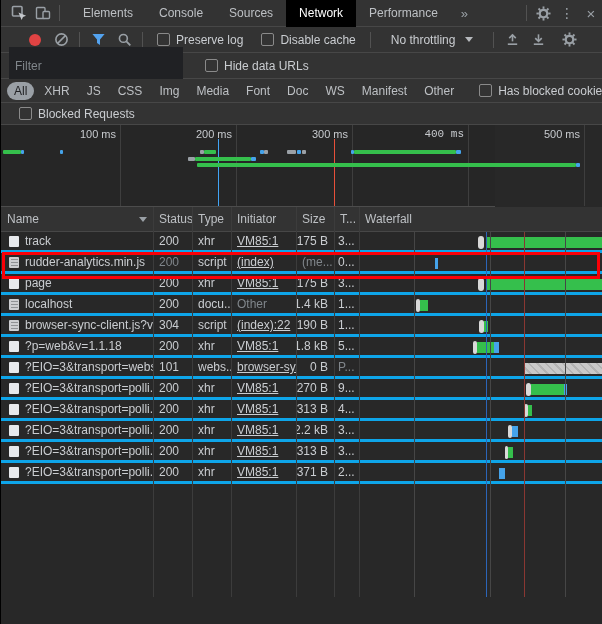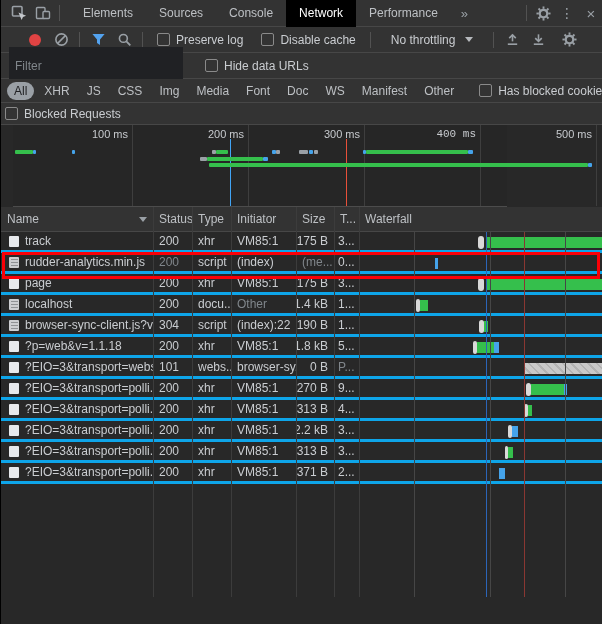--- a/index.html
+++ b/index.html
@@ -29,43 +29,43 @@
   
   #filterbar{top:53px;height:26px;border-bottom:1px solid #474747;padding:0 8px;gap:14px;}
   #filter-input{width:162px;height:17px;background:#202124;border:1px solid #202124;color:#bdc0c4;
     font-family:inherit;font-size:12px;padding:9px 5px;outline:none;}
   #filter-input::placeholder{color:#80868b;}
   
   #typebar{top:79px;height:24px;border-bottom:1px solid #474747;padding:0 6px;gap:6px;}
   .pill{padding:2px 7px;border-radius:9px;color:#bdc0c4;cursor:pointer;white-space:nowrap;}
   .pill.active{background:#9aa0a6;color:#202124;}
   
-  #blockedbar{top:103px;height:22px;border-bottom:1px solid #474747;padding:0 4px;}
-  
-  #overview{position:absolute;top:125px;left:12px;width:494px;height:82px;background:#262626;border-bottom:1px solid #4c4c4c;box-sizing:border-box;}
+  #blockedbar{top:103px;height:22px;border-bottom:1px solid #474747;padding:0 18px;}
+  
+  #overview{position:absolute;top:125px;left:0;width:494px;height:82px;background:#262626;border-bottom:1px solid #4c4c4c;box-sizing:border-box;}
   .tick-label{position:absolute;top:3px;width:70px;text-align:right;color:#c7cace;font-size:11px;}
   .gridline{position:absolute;top:0;bottom:0;width:1px;background:#3e3e3e;}
   .ov-line{position:absolute;top:14px;bottom:0;width:1px;}
   .lane{position:absolute;left:0;width:602px;height:4px;}
   .seg{position:absolute;top:0;height:100%;border-radius:1px;}
   .seg.g{background:#35bf4c;} .seg.b{background:#45a3ea;} .seg.gr{background:#9aa0a6;}
   
   #ghead{position:absolute;top:207px;left:0;width:602px;height:25px;background:#333333;border-bottom:1px solid #474747;
      display:grid;box-sizing:border-box;align-items:center;color:#bdc0c4;}
   .hcell{padding:0 6px;white-space:nowrap;overflow:hidden;display:flex;align-items:center;height:100%;box-sizing:border-box;cursor:pointer;}
   .sort-caret{width:0;height:0;border-left:4px solid transparent;border-right:4px solid transparent;border-top:5px solid #9aa0a6;margin-left:auto;}
   #gbody{position:absolute;top:232px;left:0;width:602px;}
   .row{display:grid;height:21px;align-items:center;box-sizing:border-box;background:#282828;border-bottom:3px solid #0ea5e9;cursor:pointer;}
   .cell{padding:0 6px;white-space:nowrap;overflow:hidden;height:100%;display:flex;align-items:center;box-sizing:border-box;}
   .namecell{gap:6px;padding-left:8px;}
   .fileicon{width:10px;height:11px;flex:0 0 auto;border-radius:1px;background:#e7e9ec;}
   .fileicon.lines{background:#cdced1;background-image:repeating-linear-gradient(to bottom,transparent 0 2px,#8f9194 2px 3px);background-size:70% 100%;background-position:50% 50%;background-repeat:no-repeat;}
   .right{justify-content:flex-end;}
   .dim{color:#80868b;}
-  .lnk{}
+  .lnk{text-decoration:underline;}
   .wfcell{position:relative;padding:0;}
   .wfseg{position:absolute;top:5px;height:11px;}
   .wfseg.g{background:#35bf4c;} .wfseg.b{background:#45a3ea;}
   .wfseg.blob{top:4px;height:13px;background:#d9d9d9;border-radius:3px;}
   .wfseg.gray{background:repeating-linear-gradient(45deg,#c9c9c9 0 4px,#b3b3b3 4px 6px);}
   #tbl-overlay{position:absolute;top:207px;left:0;width:602px;height:390px;pointer-events:none;}
   .colsep{position:absolute;top:0;bottom:0;width:1px;background:#3c3c3c;}
   .wfgrid{position:absolute;top:25px;bottom:0;width:1px;background:#464646;}
   .wfline{position:absolute;top:25px;bottom:0;width:1px;}
   #redbox{position:absolute;left:1px;top:252px;width:598px;height:27px;border:3px solid #fb0007;box-sizing:border-box;pointer-events:none;}
@@ -95,22 +95,22 @@
       <span>
         <svg width="16" height="16" viewBox="0 0 16 16">
             <rect x="1.5" y="2.5" width="8.5" height="11" rx="1" fill="none" stroke="#9aa0a6" stroke-width="1.4"></rect>
             <rect x="8" y="6.5" width="6.5" height="7" rx="1" fill="#333333" stroke="#9aa0a6" stroke-width="1.4"></rect>
           </svg>
       </span>
     </div>
     <div class="vsep"></div>
     <div id="tabs">
         <div class="tab">Elements</div>
+        <div class="tab">Console</div>
         <div class="tab">Sources</div>
-        <div class="tab">Console</div>
         <div class="tab active">Network</div>
         <div class="tab">Performance</div>
       </div>
     <div class="more-tabs">»</div>
     <div class="grow"></div>
     <div class="vsep"></div>
     <div class="tb-iconbtn">
       <span>
         <svg width="15" height="15" viewBox="0 0 16 16">
             <circle cx="8" cy="8" r="4" fill="none" stroke="#9aa0a6" stroke-width="2.4"></circle>

